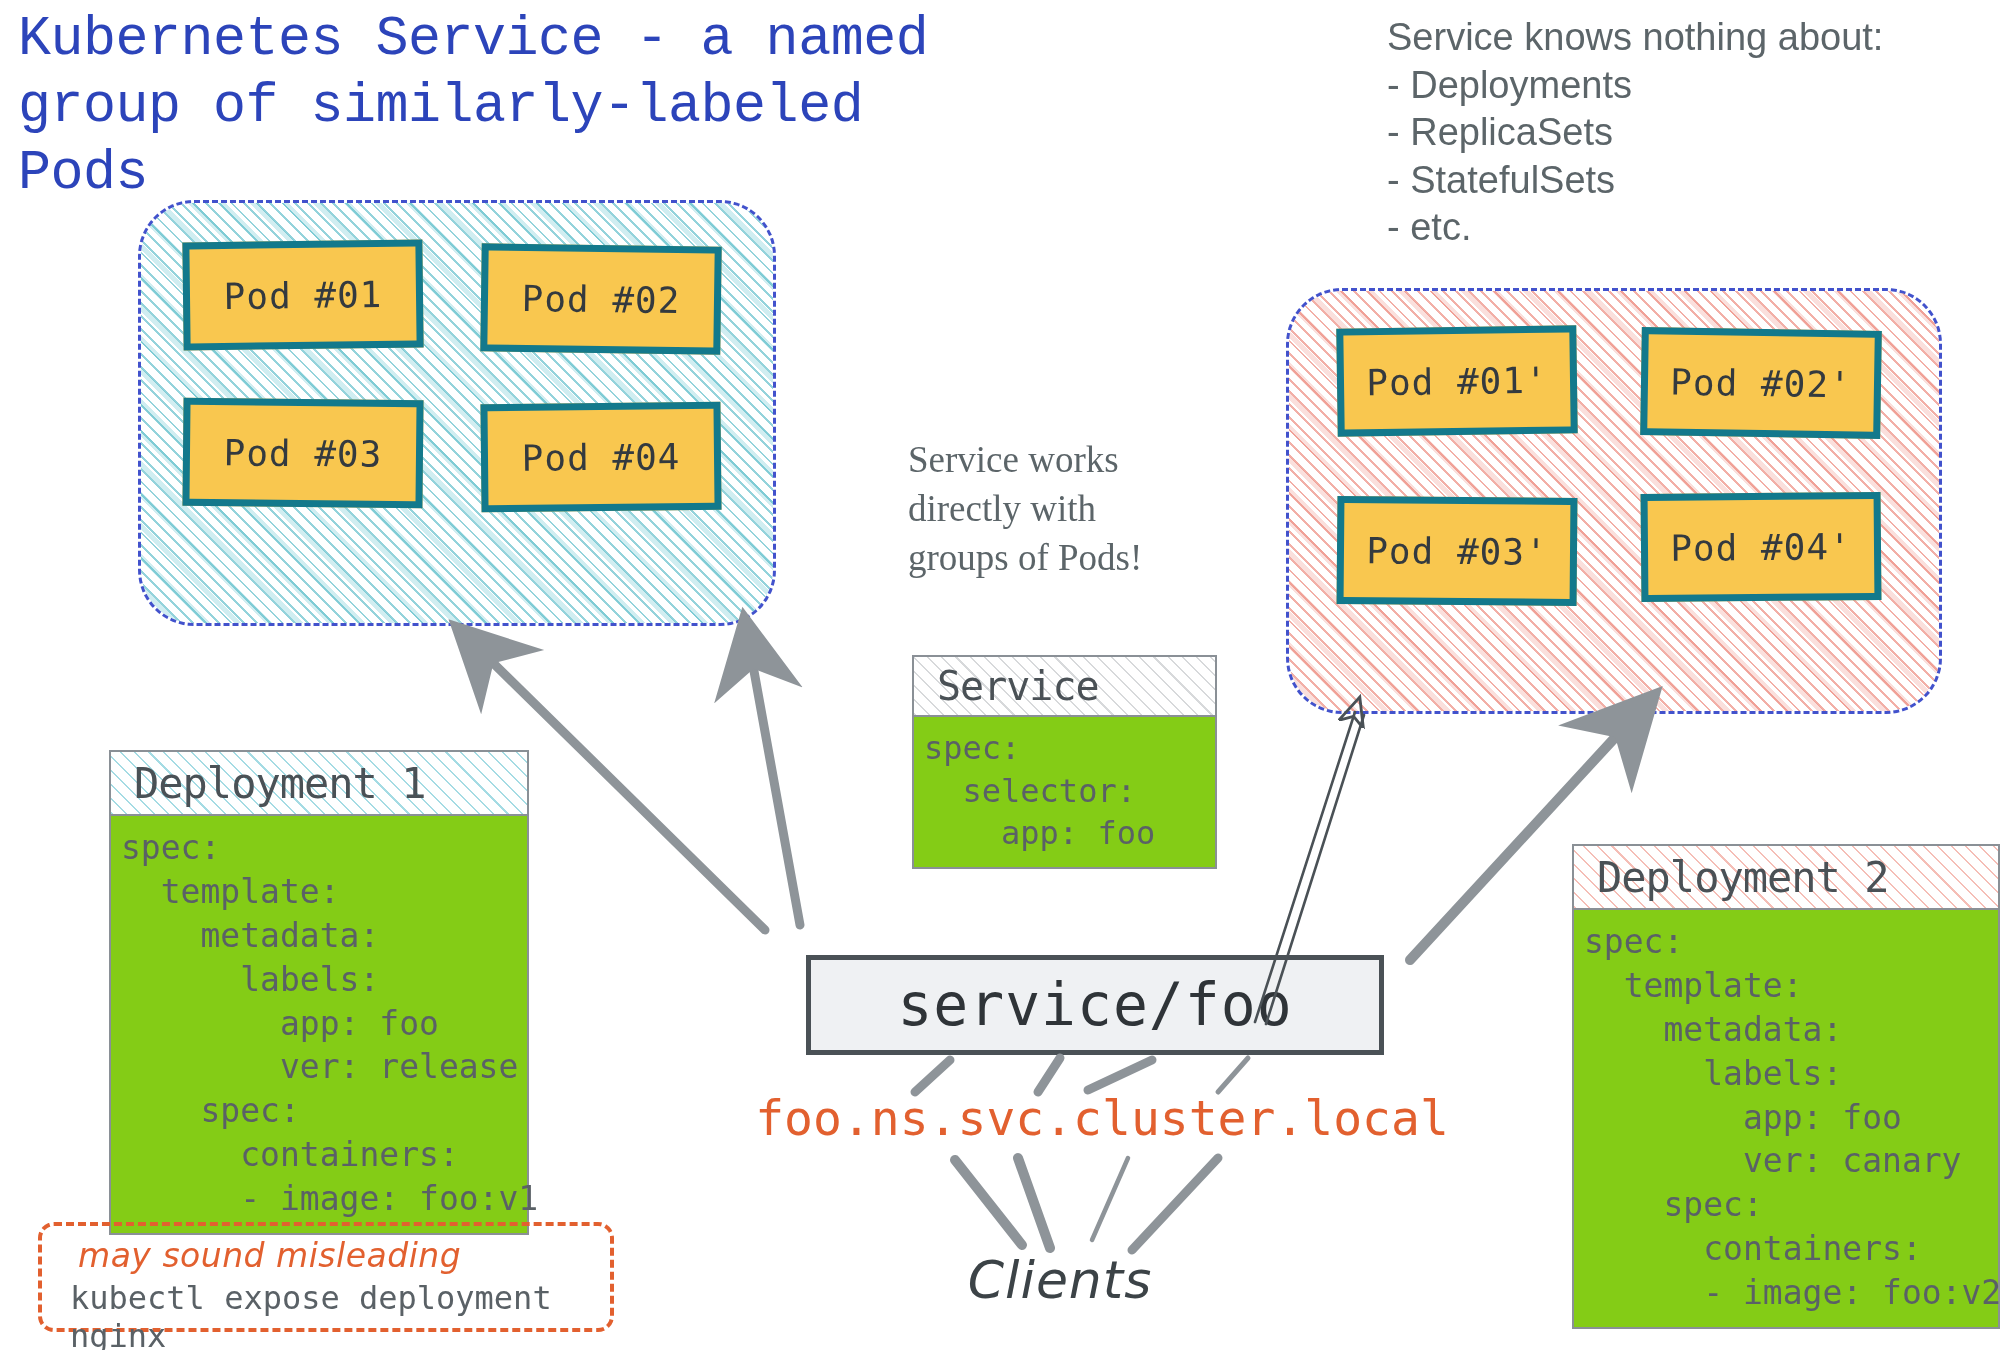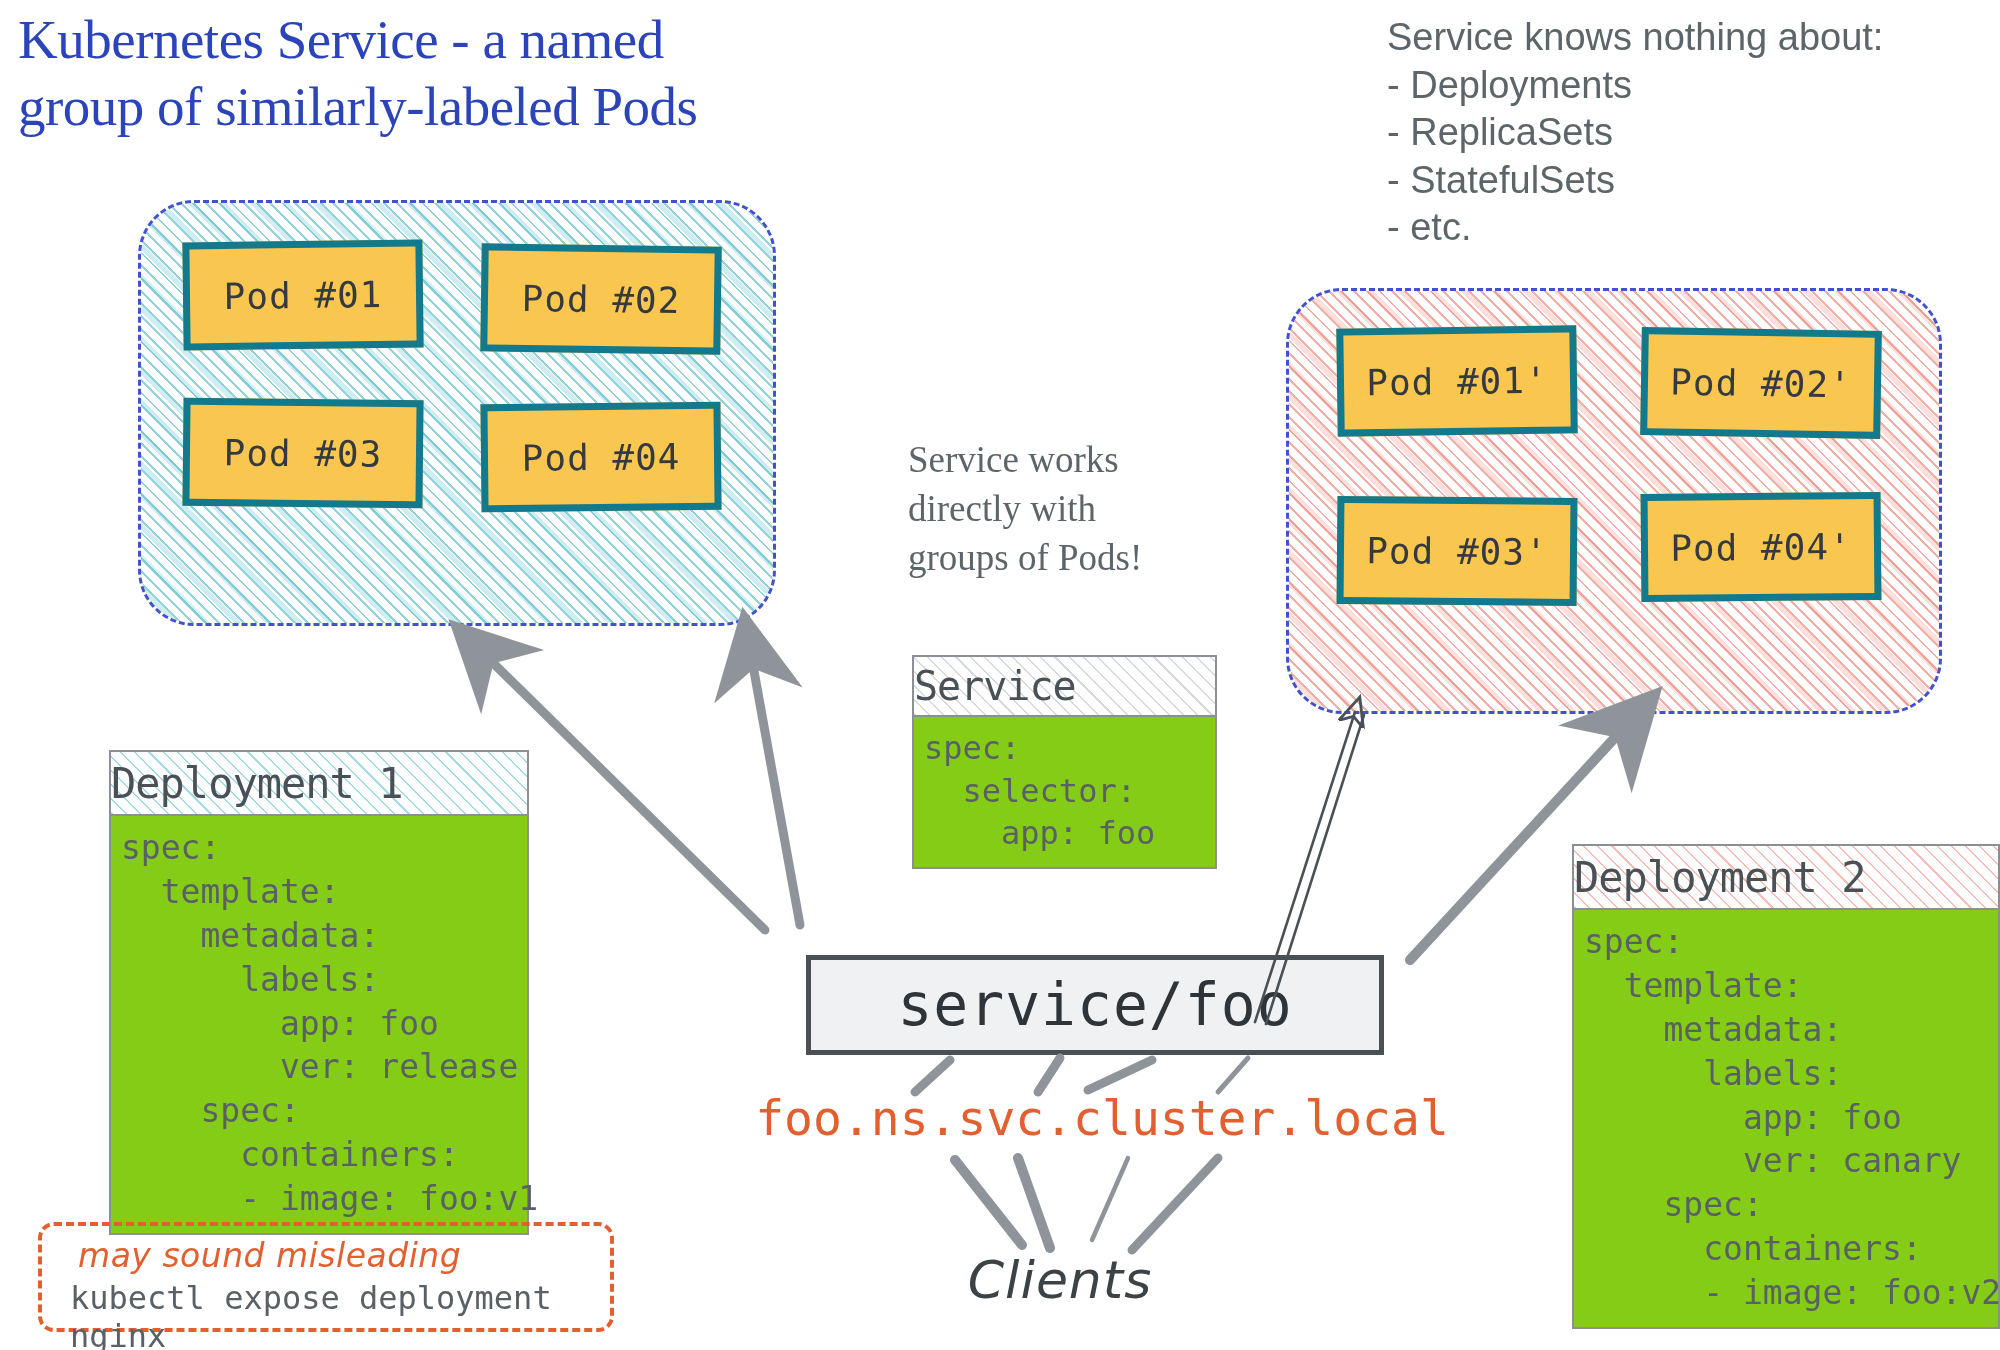--- a/index.html
+++ b/index.html
@@ -18,21 +18,21 @@
 
   
   #title {
     position: absolute;
     left: 18px;
     top: 6px;
     width: 1000px;
     color: #2c44ba;
     font-size: 55px;
     line-height: 1.22;
-    font-family: Liberation Serif, serif;
+    font-family: Liberation Mono, monospace;
     white-space: pre-line;
     letter-spacing: -0.5px;
   }
 
   
   #knows-nothing {
     position: absolute;
     left: 1352px;
     top: 14px;
     width: 620px;
@@ -127,21 +127,21 @@
     position: absolute;
     box-sizing: border-box;
   }
   .spec-header {
     position: relative;
     box-sizing: border-box;
     border: 2px solid #8a9096;
     height: 66px;
     display: flex;
     align-items: center;
-    padding-left: 0;
+    padding-left: 23px;
     overflow: hidden;
   }
   .spec-header .hdr-hatch {
     position: absolute;
     inset: 0;
     z-index: 0;
   }
   .spec-header .hdr-text {
     position: relative;
     z-index: 1;

